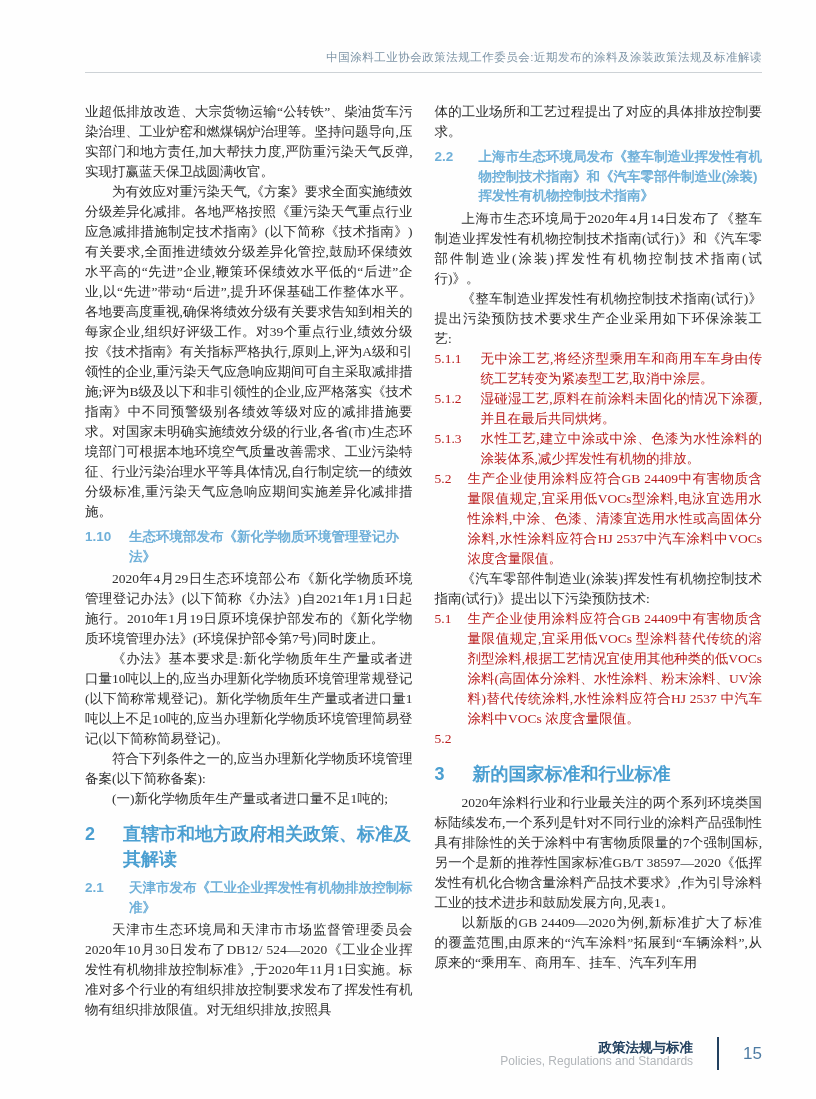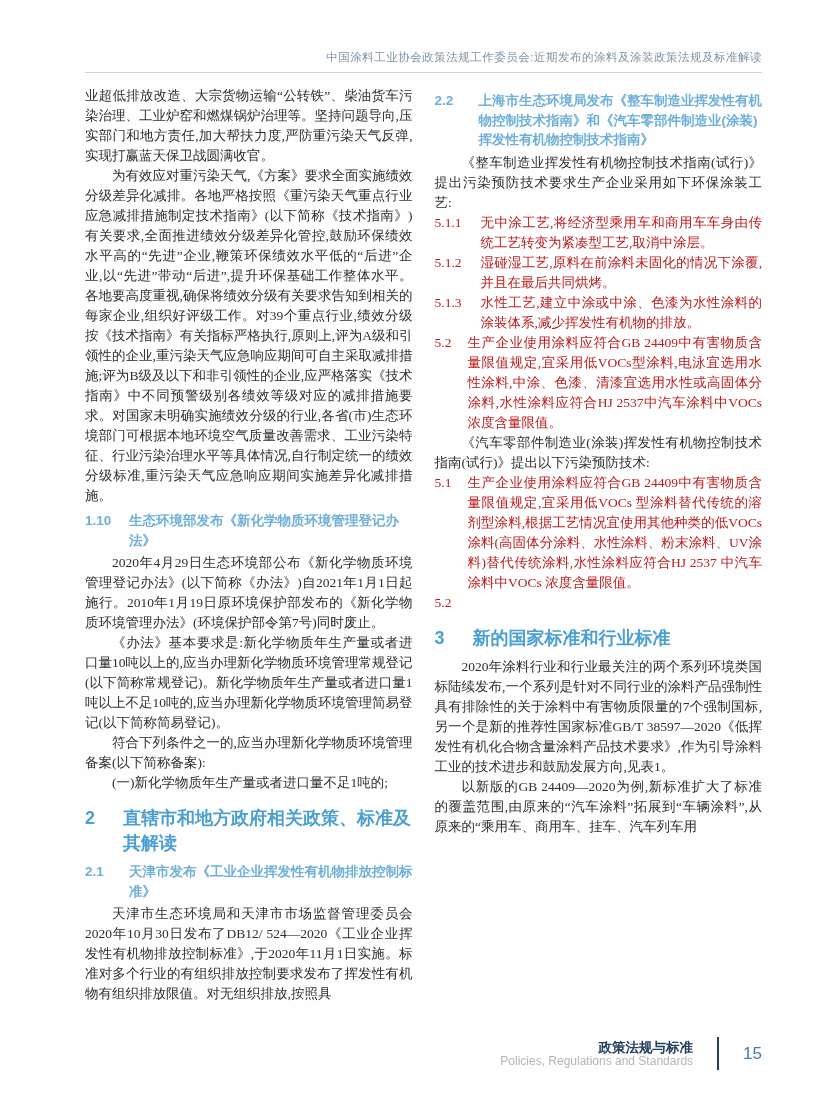--- a/index.html
+++ b/index.html
@@ -25,21 +25,21 @@
   .header-rule{
     border:none;
     border-top:1px solid #cdd2d6;
     margin:0 0 13px 0;
   }
   .columns{
     display:flex;
     gap:22px;
     align-items:flex-start;
   }
-  .col{flex:1;min-width:0;}
+  .col{flex:1;min-width:0;margin-top:16px;}
   .col p{
     margin:0;
     font-size:13.5px;
     line-height:20px;
     color:#2e2e2e;
     text-align:justify;
     text-indent:2em;
     text-justify:inter-ideograph;
   }
   .col p.cont{text-indent:0;}
@@ -137,24 +137,26 @@
           <span class="txt">直辖市和地方政府相关政策、标准及其解读</span>
         </div>
         <div class="sub">
           <span class="num">2.1</span>
           <span class="txt">天津市发布《工业企业挥发性有机物排放控制标准》</span>
         </div>
         <p>天津市生态环境局和天津市市场监督管理委员会2020年10月30日发布了DB12/ 524—2020《工业企业挥发性有机物排放控制标准》,于2020年11月1日实施。标准对多个行业的有组织排放控制要求发布了挥发性有机物有组织排放限值。对无组织排放,按照具</p>
       </section>
 
       <section class="col">
+        <p class="cont">体的工业场所和工艺过程提出了对应的具体排放控制要求。</p>
         <div class="sub">
           <span class="num">2.2</span>
           <span class="txt">上海市生态环境局发布《整车制造业挥发性有机物控制技术指南》和《汽车零部件制造业(涂装)挥发性有机物控制技术指南》</span>
         </div>
+        <p>上海市生态环境局于2020年4月14日发布了《整车制造业挥发性有机物控制技术指南(试行)》和《汽车零部件制造业(涂装)挥发性有机物控制技术指南(试行)》。</p>
         <p>《整车制造业挥发性有机物控制技术指南(试行)》提出污染预防技术要求生产企业采用如下环保涂装工艺:</p>
         <div class="li l3">
           <span class="num">5.1.1</span>
           <span class="txt">无中涂工艺,将经济型乘用车和商用车车身由传统工艺转变为紧凑型工艺,取消中涂层。</span>
         </div>
         <div class="li l3">
           <span class="num">5.1.2</span>
           <span class="txt">湿碰湿工艺,原料在前涂料未固化的情况下涂覆,并且在最后共同烘烤。</span>
         </div>
         <div class="li l3">

